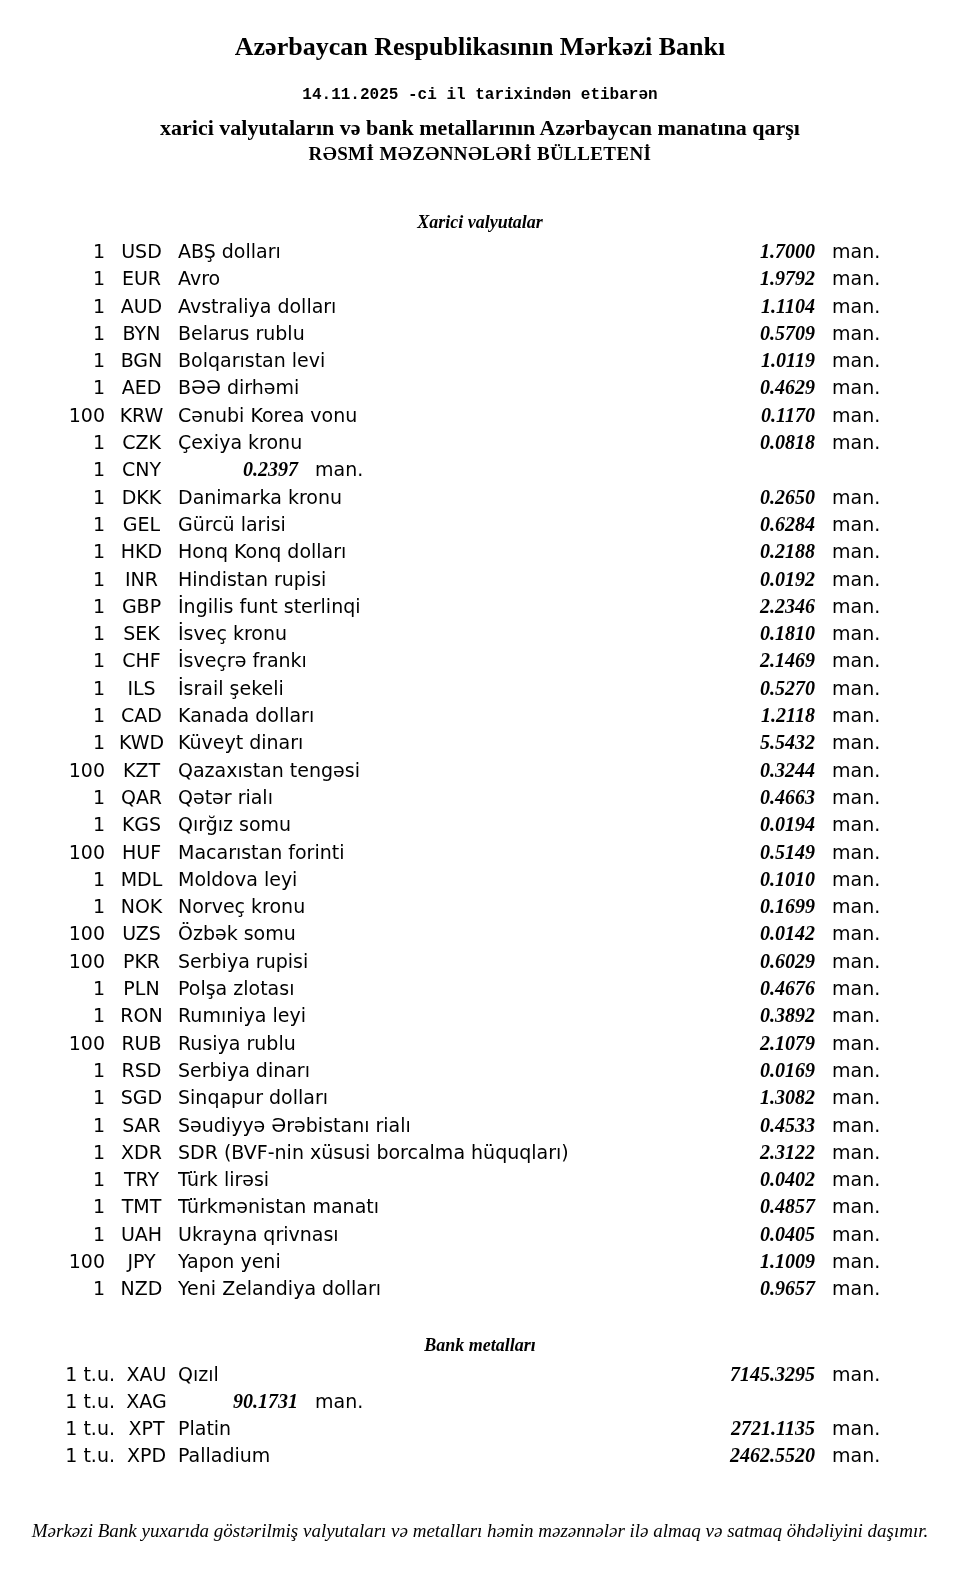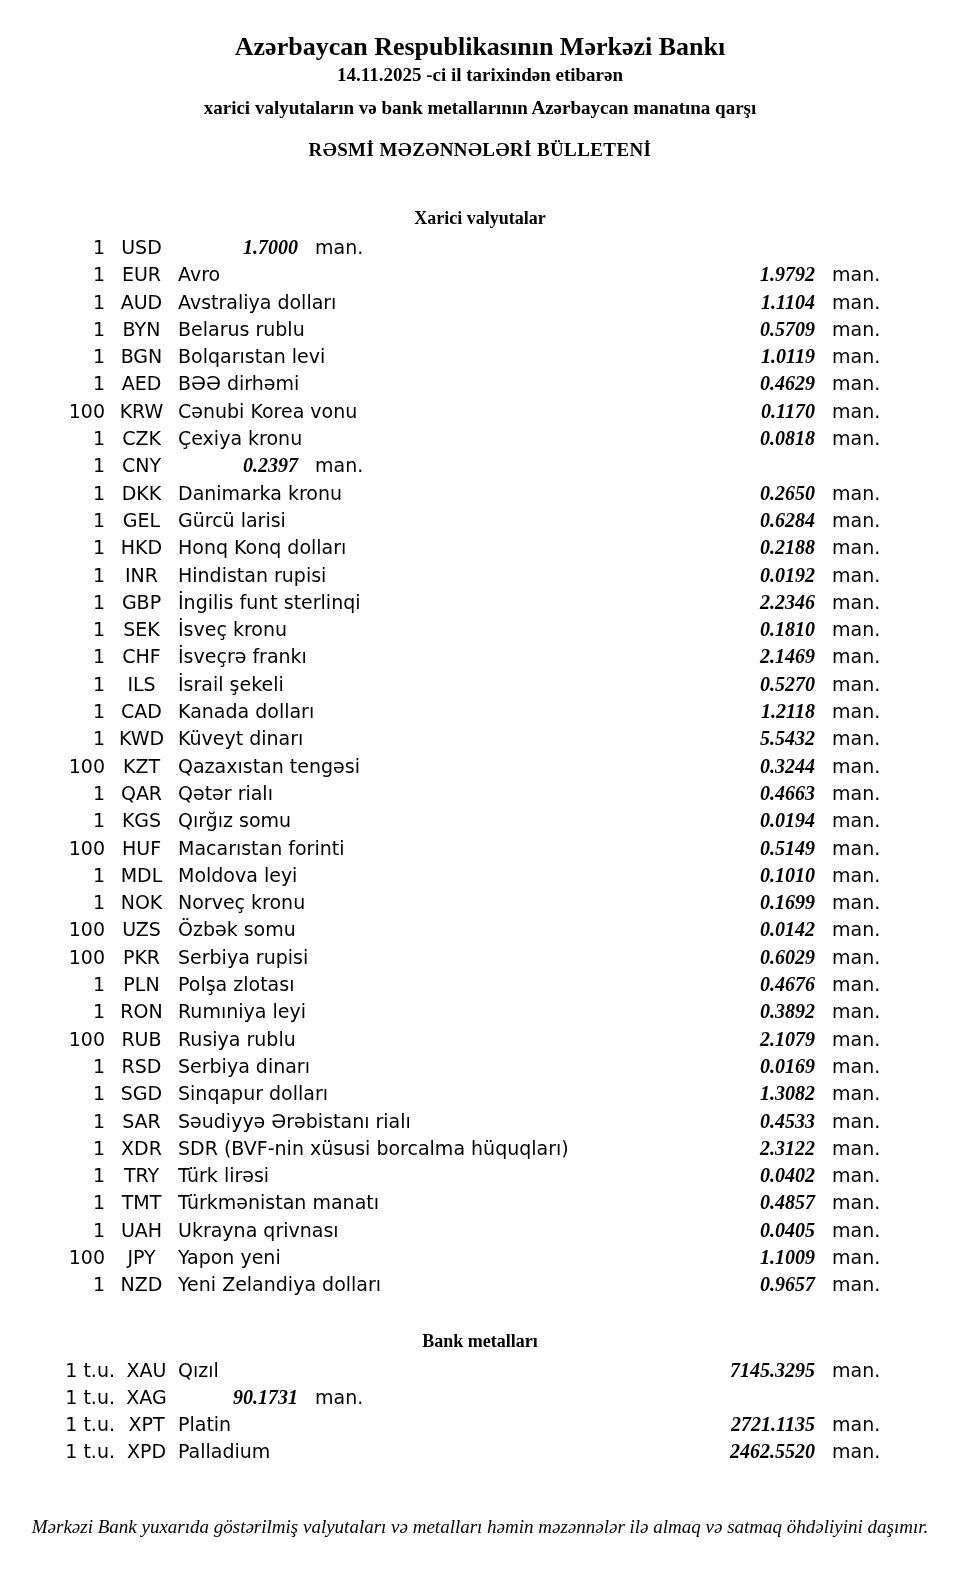--- a/index.html
+++ b/index.html
@@ -24,41 +24,43 @@
     text-align: center;
     font-family: "Liberation Serif", serif;
     font-weight: bold;
   }
   .bank-name {
     padding-top: 31px;
     font-size: 26px;
     line-height: 32px;
   }
   .date-line {
-    margin-top: 1px;
-    font-size: 19px;
+    margin-top: 21px;
+    font-size: 16px;
     line-height: 22px;
+    font-family: Liberation Mono, monospace;
   }
   .subject-line {
     margin-top: 11px;
-    font-size: 19px;
+    font-size: 22px;
     line-height: 22px;
   }
   .bulletin-title {
-    margin-top: 20px;
+    margin-top: 4px;
     font-size: 19px;
     line-height: 22px;
     letter-spacing: 0.4px;
   }
   .section-title {
     text-align: center;
     font-family: "Liberation Serif", serif;
     font-weight: bold;
     font-size: 18px;
     line-height: 22px;
+    font-style: italic;
   }
   .currencies-title {
     margin-top: 46px;
     margin-bottom: 5px;
   }
   .metals-title {
     margin-top: 31px;
     margin-bottom: 5px;
   }
   .rate-table {
@@ -131,20 +133,21 @@
     <div class="subject-line">xarici valyutaların və bank metallarının Azərbaycan manatına qarşı</div>
     <div class="bulletin-title">RƏSMİ MƏZƏNNƏLƏRİ BÜLLETENİ</div>
   </div>
 
   <div class="section-title currencies-title">Xarici valyutalar</div>
 
   <div class="rate-table currencies" id="currencies-table">
   <div class="row">
     <span class="cell-qty">1</span>
     <span class="cell-code">USD</span>
+    <span class="cell-name">ABŞ dolları</span>
     <span class="cell-rate">1.7000</span>
     <span class="cell-unit">man.</span>
   </div>
 
   <div class="row">
     <span class="cell-qty">1</span>
     <span class="cell-code">EUR</span>
     <span class="cell-name">Avro</span>
     <span class="cell-rate">1.9792</span>
     <span class="cell-unit">man.</span>

